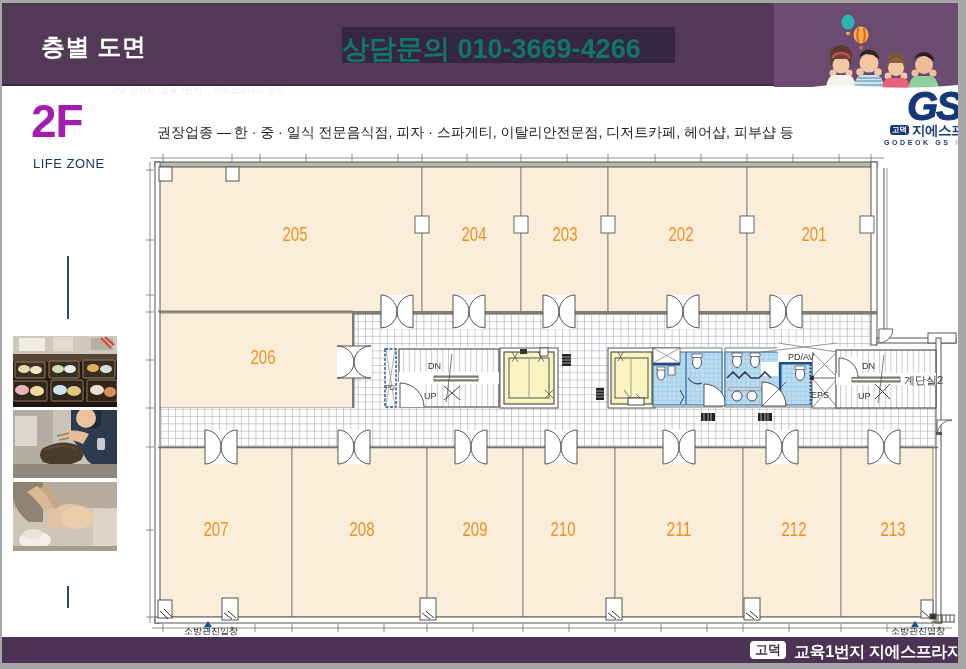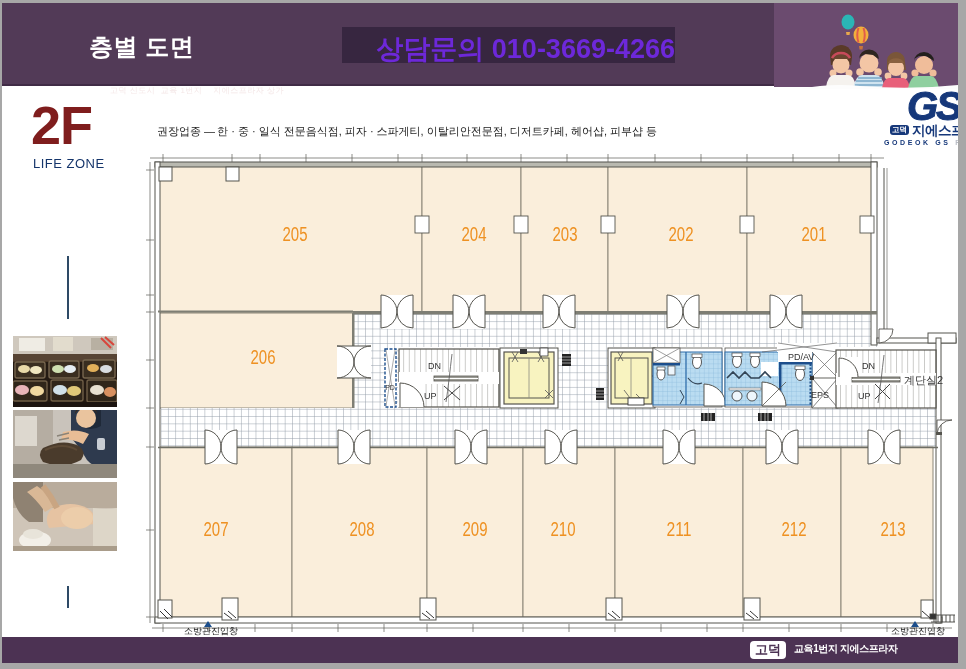--- a/index.html
+++ b/index.html
@@ -9,25 +9,25 @@
 </style>
 </head>
 <body>
 
 <div class="abs" style="left:0;top:0;width:966px;height:669px;background:#fff;"></div>
 
 <div class="abs" style="left:0;top:3px;width:958px;height:83px;background:#523a57;border-bottom:2px solid #402b46;box-sizing:border-box;"></div>
 
 <div class="abs" style="left:774px;top:3px;width:184px;height:84px;background:#6b4b6f;"></div>
 
-<div class="abs" style="left:41px;top:31px;font-size:24px;font-weight:bold;color:#fff;letter-spacing:0.5px;margin-left:48px;">층별 도면</div>
+<div class="abs" style="left:41px;top:31px;font-size:24px;font-weight:bold;color:#fff;letter-spacing:0.5px;">층별 도면</div>
 
 <div class="abs" style="left:342px;top:27px;width:333px;height:36px;background:#372640;"></div>
 
-<div class="abs" style="left:342px;top:31px;width:333px;text-align:right;font-size:27px;font-weight:bold;color:#6d28d9;">상담문의 010-3669-4266</div>
+<div class="abs" style="left:342px;top:31px;width:333px;text-align:left;font-size:27px;font-weight:bold;color:#0f766e;">상담문의 010-3669-4266</div>
 
 <div class="abs" style="left:110px;top:85px;font-size:8px;color:#e4c4c4;opacity:.4;letter-spacing:.5px;">고덕 신도시 &nbsp;교육 1번지 &nbsp;&nbsp; 지에스프라자 상가</div>
 
 <svg class="abs" style="left:774px;top:5px;" width="184" height="84" viewBox="0 0 184 84">
 
   <g>
       <ellipse cx="74" cy="17" rx="6.5" ry="7.5" fill="#2ab5b5"></ellipse>
       <path d="M72,27 h4 l-0.5,3 h-3 z" fill="#e8a84c"></path>
     </g>
 
@@ -80,25 +80,25 @@
 
   <div class="abs" style="left:31px;top:0px;font-size:40px;font-weight:bold;font-style:italic;color:#16387a;letter-spacing:-2px;-webkit-text-stroke:1px #16387a;">GS</div>
 
   <div class="abs" style="left:14px;top:41px;width:19px;height:10px;background:#16387a;border-radius:3px;color:#fff;font-size:7.5px;font-weight:bold;text-align:center;line-height:10px;">고덕</div>
 
   <div class="abs" style="left:36px;top:38px;font-size:13.5px;letter-spacing:-0.5px;font-weight:bold;color:#16387a;white-space:nowrap;">지에스프라자</div>
 
   <div class="abs" style="left:8px;top:55px;font-size:7px;font-weight:bold;color:#16387a;letter-spacing:2.6px;white-space:nowrap;">GODEOK GS <span style="color:#b9bcc4;">PLAZA</span></div>
 </div>
 
-<div class="abs" style="left:31px;top:94px;font-size:54px;font-weight:bold;color:#7f1d1d;letter-spacing:-1px;">2F</div>
+<div class="abs" style="left:31px;top:94px;font-size:46px;font-weight:bold;color:#a21caf;letter-spacing:-1px;">2F</div>
 
 <div class="abs" style="left:33px;top:156px;font-size:13px;color:#15356b;letter-spacing:0.5px;">LIFE ZONE</div>
 
-<div class="abs" style="left:157px;top:124px;font-size:11px;color:#222;">권장업종 <span style="letter-spacing:-1px;">—</span> 한 · 중 · 일식 전문음식점, 피자 · 스파게티, 이탈리안전문점, 디저트카페, 헤어샵, 피부샵 등</div>
+<div class="abs" style="left:157px;top:124px;font-size:14px;color:#222;">권장업종 <span style="letter-spacing:-1px;">—</span> 한 · 중 · 일식 전문음식점, 피자 · 스파게티, 이탈리안전문점, 디저트카페, 헤어샵, 피부샵 등</div>
 
 <div class="abs" style="left:67px;top:256px;width:2px;height:63px;background:#2e4a66;"></div>
 
 <svg class="abs" style="left:13px;top:336px;" width="104" height="71" viewBox="0 0 104 71">
   <rect width="104" height="71" fill="#241a12"></rect>
   <rect x="0" y="0" width="104" height="18" fill="#cfc8bd"></rect>
   <rect x="6" y="2" width="26" height="13" fill="#efece4"></rect>
   <rect x="40" y="1" width="20" height="14" fill="#e2dccd"></rect>
   <rect x="78" y="2" width="22" height="12" fill="#b8b0a2"></rect>
   <path d="M88,2 l10,10 M92,1 l9,8" stroke="#d8463c" stroke-width="2"></path>
@@ -599,21 +599,21 @@
 <g>
       <path d="M915,621 l4,6 h-8 z" fill="#1c4e8c"></path>
 <text x="918" y="634" font-size="9" fill="#222" text-anchor="middle" font-family="Liberation Sans,sans-serif">소방관진입창</text>
     </g>
 </svg>
 
 <div class="abs" style="left:0;top:637px;width:958px;height:26px;background:#4c3253;"></div>
 
 <div class="abs" style="left:750px;top:641px;width:36px;height:18px;background:#fff;border-radius:4px;text-align:center;font-size:13px;font-weight:bold;color:#4c3253;line-height:18px;">고덕</div>
 
-<div class="abs" style="left:794px;top:642px;font-size:10px;font-weight:bold;color:#fff;white-space:nowrap;letter-spacing:-0.4px;">교육1번지 지에스프라자</div>
+<div class="abs" style="left:794px;top:642px;font-size:16px;font-weight:bold;color:#fff;white-space:nowrap;letter-spacing:-0.4px;">교육1번지 지에스프라자</div>
 
 <div class="abs" style="left:0;top:0;width:966px;height:3px;background:#a7a7a7;"></div>
 
 <div class="abs" style="left:0;top:0;width:2px;height:669px;background:#a7a7a7;"></div>
 
 <div class="abs" style="left:958px;top:0;width:8px;height:669px;background:#a7a7a7;"></div>
 
 <div class="abs" style="left:0;top:663px;width:966px;height:6px;background:#a7a7a7;"></div>
 
 </body></html>

